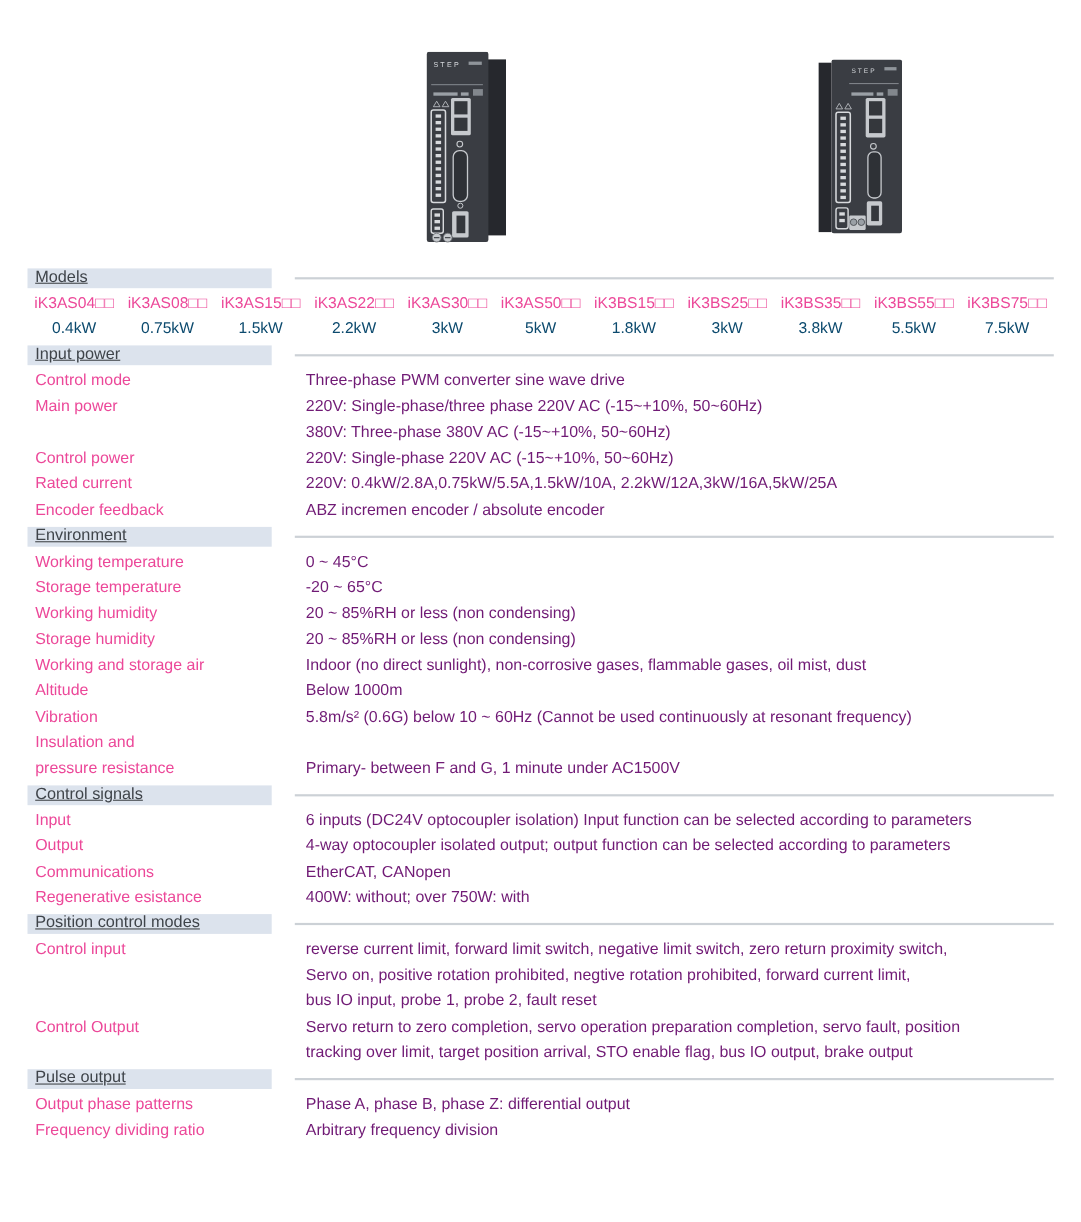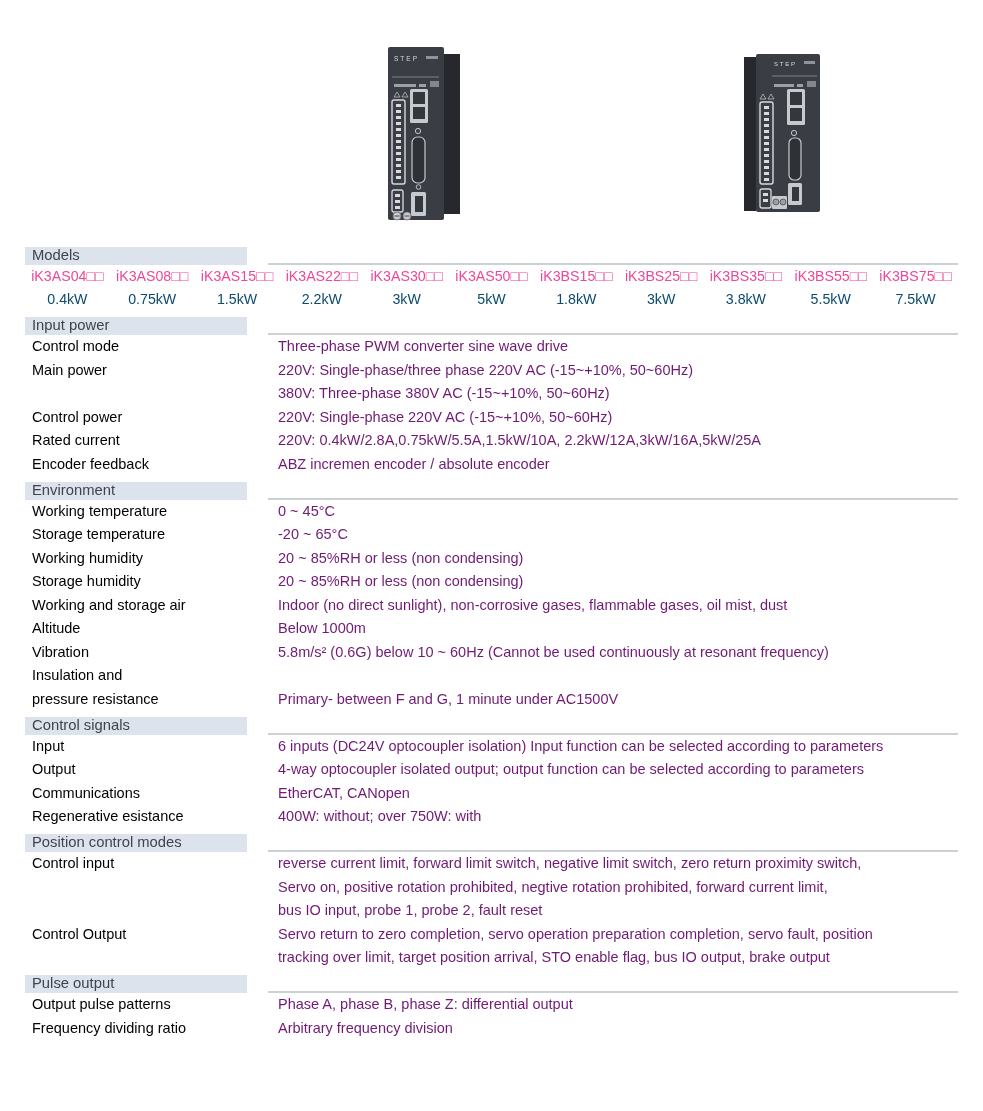--- a/index.html
+++ b/index.html
@@ -15,36 +15,36 @@
 
   
   .drive { position:absolute; }
   .drive svg { display:block; }
 
   
   .spec {
     position:absolute; left:25px; top:241px; width:933px;
     font-size:14.5px;
   }
-  .sec-head { display:flex; align-items:flex-end; height:23.5px; }
+  .sec-head { display:flex; align-items:center; height:23.5px;text-decoration:underline; }
   .sec-bar {
     width:222px; height:18px; line-height:17px;
     background:#dce3ed; color:#3f444a;
     padding-left:7px; font-size:14.8px;
     white-space:nowrap;
   }
   .sec-rule { flex:1; height:2px; background:#ccd1d6; margin-left:21px; }
 
   .models-row { display:flex; width:100%; }
   .model-cell { flex:1; text-align:center; }
   .model-code { height:23.5px; line-height:23.5px; white-space:nowrap; font-size:14.2px; color:#ec4899; }
   .model-power { height:23.5px; line-height:23.5px; white-space:nowrap; font-size:14.2px; color:#0c4a6e; }
 
   .row { display:flex; }
-  .lab { width:253px; flex:none; padding-left:7px; color:#000000; }
+  .lab { width:253px; flex:none; padding-left:7px; color:#ec4899; }
   .val { flex:1; color:#701a75; }
   .line { height:23.5px; line-height:23.5px; white-space:nowrap; }
 </style>
 </head>
 <body>
 
 <div class="canvas">
 
   <div class="drive" style="left:386px; top:47px;">
     <svg width="78" height="176" viewBox="0 0 78 176">
@@ -397,21 +397,21 @@
             </div>
           </div>
         </div>
         <div class="section">
           <div class="sec-head">
             <div class="sec-bar">Pulse output</div>
             <div class="sec-rule"></div>
           </div>
           <div class="row">
             <div class="lab">
-              <div class="line">Output pulse patterns</div>
+              <div class="line">Output phase patterns</div>
             </div>
             <div class="val">
               <div class="line">Phase A, phase B, phase Z: differential output</div>
             </div>
           </div>
           <div class="row">
             <div class="lab">
               <div class="line">Frequency dividing ratio</div>
             </div>
             <div class="val">

